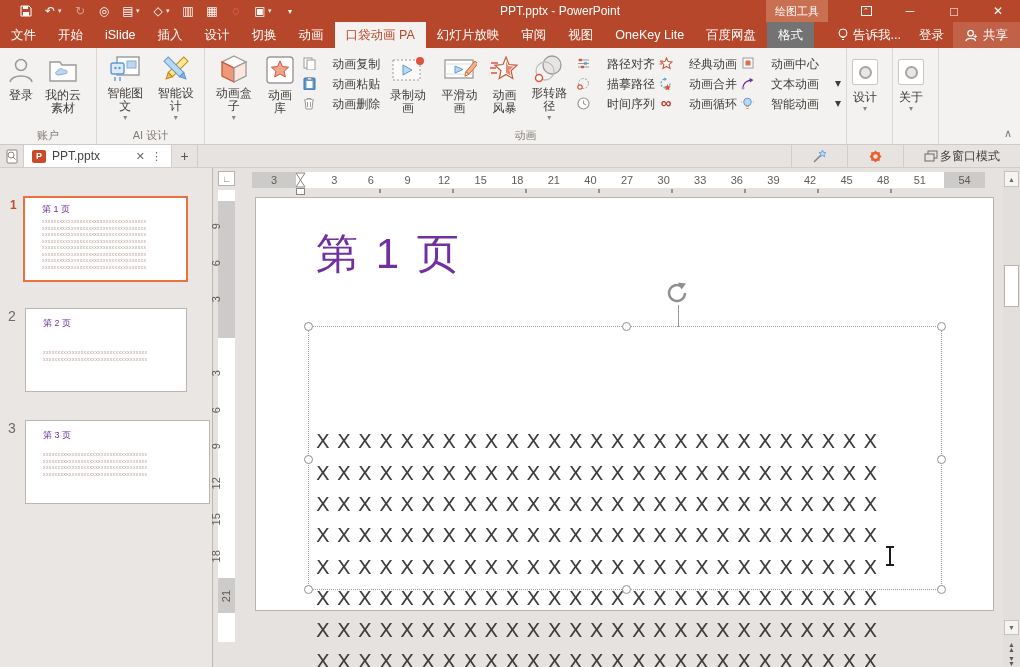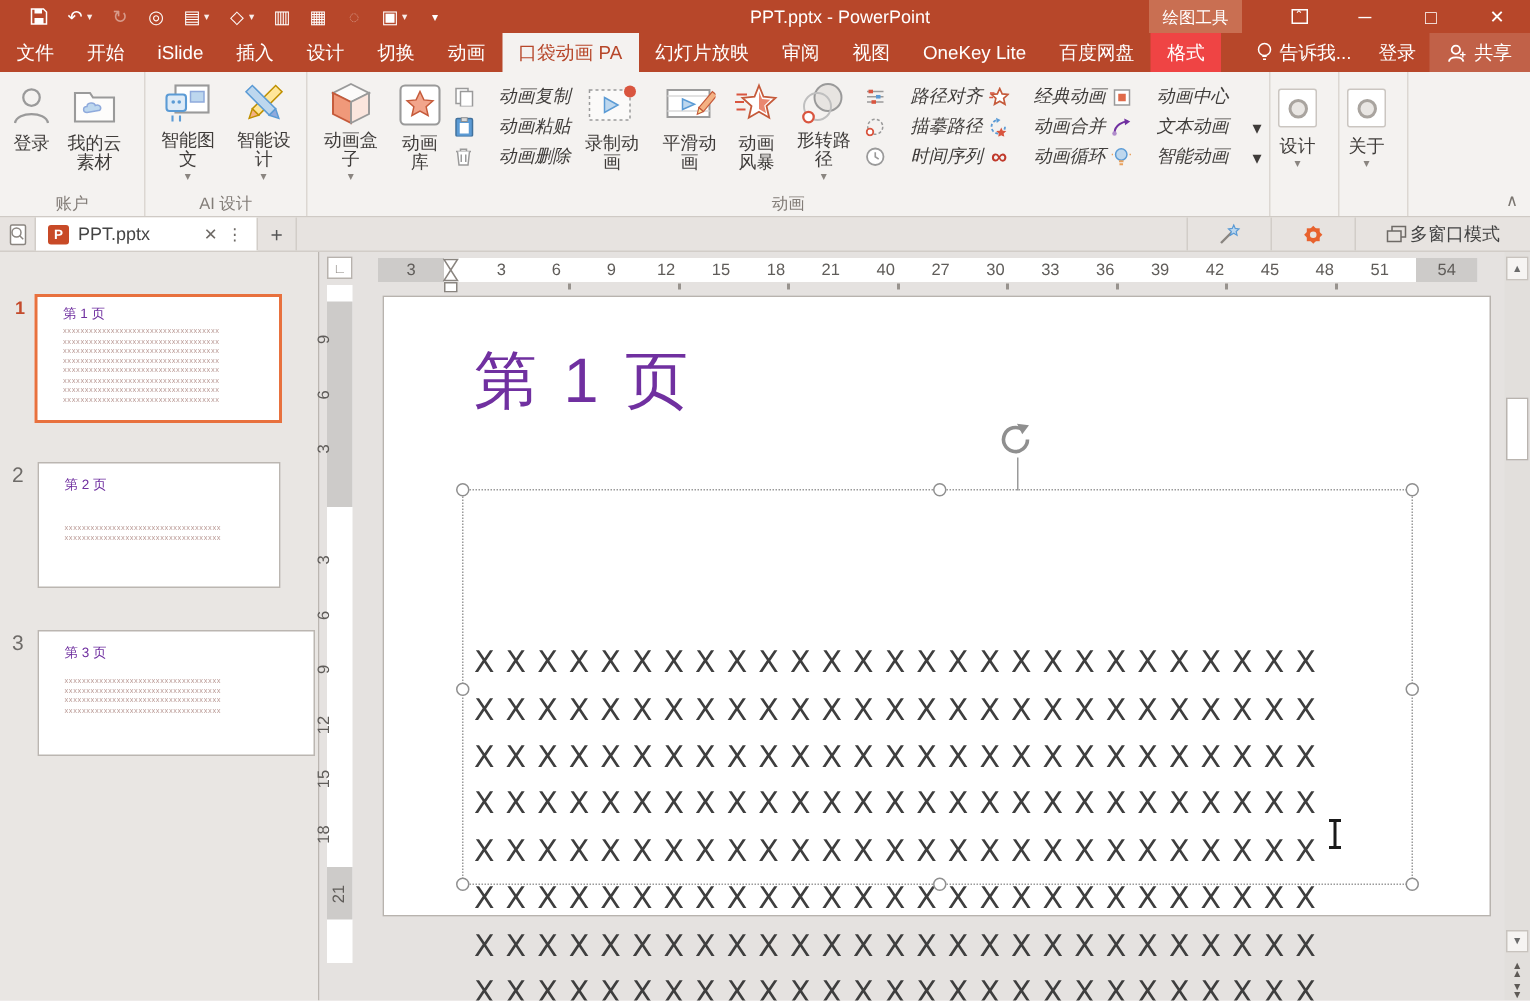--- a/index.html
+++ b/index.html
@@ -22,42 +22,42 @@
   .winbtns .wb { width:44px; height:22px; display:flex; align-items:center; justify-content:center;
     font-size:12px; }
   .ribbonopt-box { width:11px; height:10px; border:1px solid #fff; display:flex; align-items:flex-start;
     justify-content:center; font-size:7px; line-height:7px; }
 
   
   .tabrow { position:absolute; left:0; top:22px; width:1020px; height:26px; background:#B7472A;
     display:flex; align-items:stretch; color:#fff; font-size:12.5px; }
   .rtab { display:flex; align-items:center; padding:0 11px; cursor:default; white-space:nowrap; }
   .rtab.active { background:#F4F2F0; color:#B7472A; }
-  .rtab.contextual { background:#ef4444; }
+  .rtab.contextual { background:#737373; }
   .trr { margin-left:auto; display:flex; align-items:stretch; }
   .trr .rtab { padding:0 9px; }
   .share-box { background:rgba(255,255,255,0.14); display:flex; align-items:center; gap:5px; padding:4px 12px; }
   .bulb { width:12px; height:14px; margin-right:4px; }
 
   
   .ribbon { position:absolute; left:0; top:48px; width:1020px; height:97px; background:#F4F2F0;
     border-bottom:1px solid #CFCAC5; display:flex; }
   .rgroup { position:relative; border-right:1px solid #DCD7D2; display:flex; align-items:flex-start;
     padding:4px 3px 16px 3px; }
   .rgroup .glabel { position:absolute; bottom:1px; left:0; right:0; text-align:center;
     font-size:11px; color:#837D78; }
   .bigbtn { display:flex; flex-direction:column; align-items:center; justify-content:flex-start;
     padding:2px 4px; height:72px; }
   .bigbtn .ic { height:32px; display:flex; align-items:center; justify-content:center; }
   .bigbtn .bl { font-size:12px; color:#3F3C3A; text-align:center; line-height:13px; margin-top:3px;
     white-space:pre-line; }
   .bigbtn .dd { font-size:8px; color:#8A8580; margin-top:1px; line-height:8px; }
   .smallcol { display:flex; flex-direction:column; justify-content:flex-start; gap:3px; padding:4px 2px; }
-  .smallbtn { display:flex; align-items:center; gap:16px; height:17px; font-size:12px; color:#3F3C3A;
-    white-space:nowrap;font-style:italic; }
+  .smallbtn { display:flex; gap:16px; height:17px; font-size:12px; color:#3F3C3A;
+    white-space:nowrap; }
   .smallbtn .si { width:14px; height:14px; display:flex; align-items:center; justify-content:center; }
   .collapse { position:absolute; right:8px; bottom:4px; font-size:11px; color:#7A7570; }
   .loop-glyph { font-size:15px; color:#C0392B; font-weight:bold; line-height:14px; }
   .circle-btn { width:26px; height:26px; background:#fff; border:1px solid #CBC6C1; border-radius:2px;
     display:flex; align-items:center; justify-content:center; }
   .circle-btn i { display:block; width:13px; height:13px; border-radius:50%; border:2px solid #A9A49F;
     background:#E9E6E3; }
 
   
   .doctabs { position:absolute; left:0; top:145px; width:1020px; height:23px; background:#E7E3E0;

